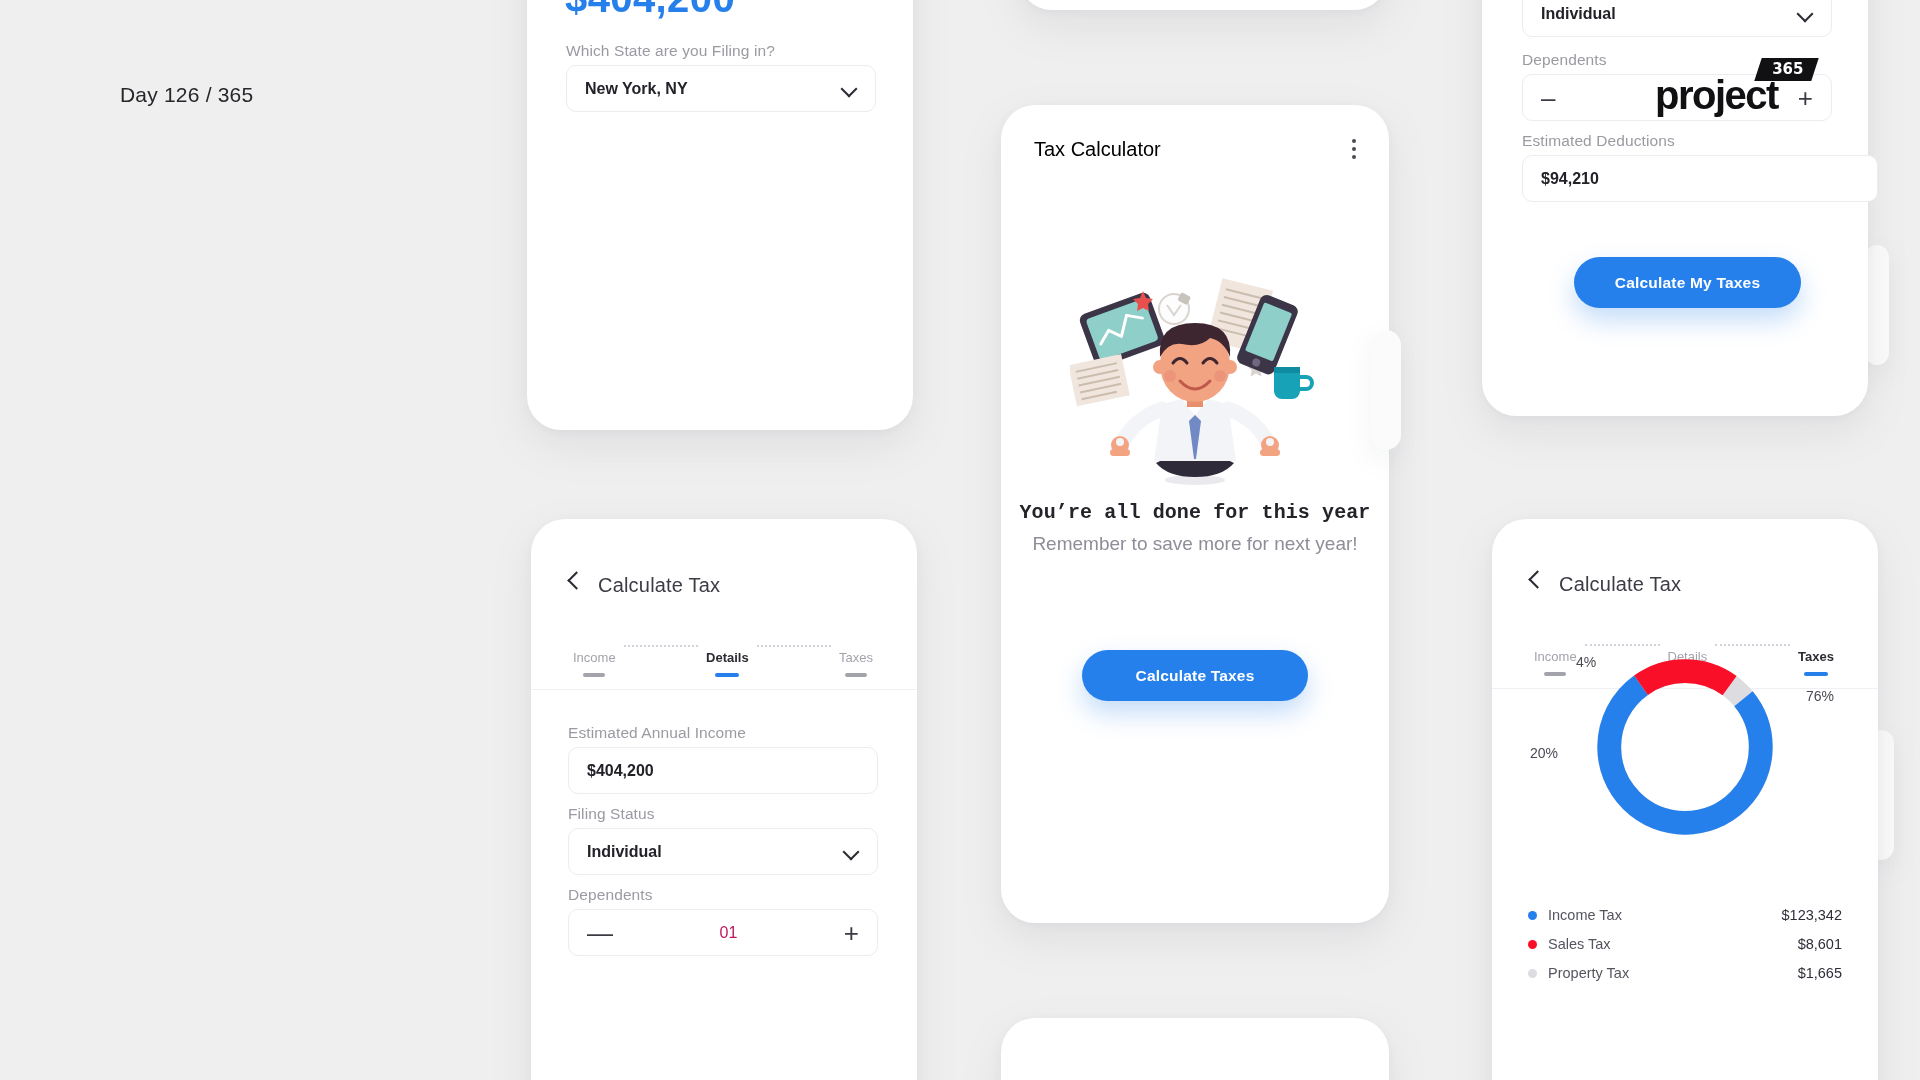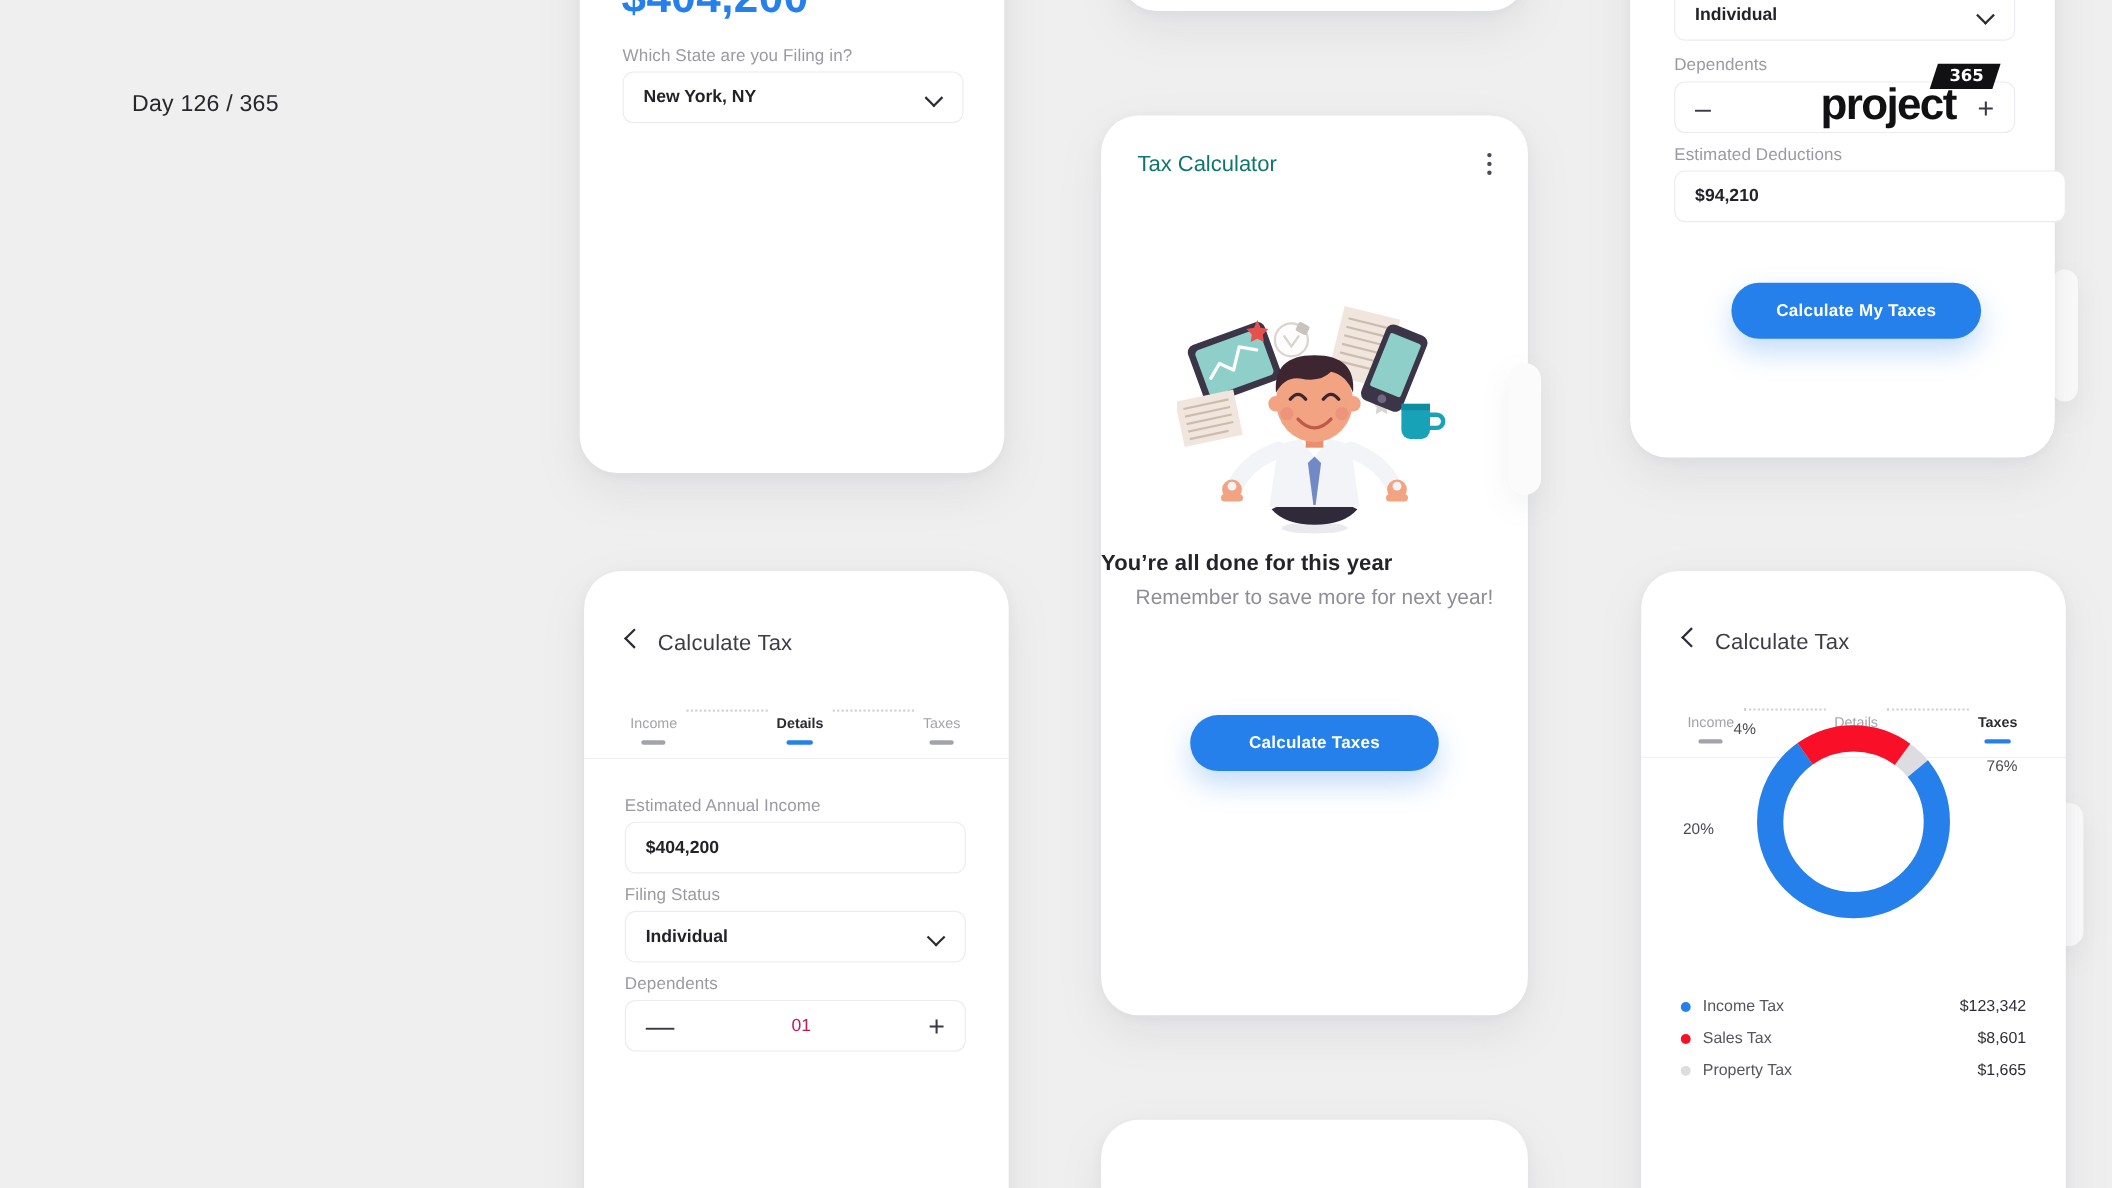--- a/index.html
+++ b/index.html
@@ -121,27 +121,27 @@
   
   .stepper {
     border: 1px solid #ececf0; border-radius: 10px; height: 47px;
     display: flex; align-items: center; justify-content: space-between;
     padding: 0 18px;
   }
   .stepper .sign { font-size: 26px; color: #3a3a44; line-height: 1; font-weight: 400; cursor:pointer; }
   .stepper .val { font-size: 16px; color: #be185d; font-weight: 400; }
 
   
-  .c-title { position: absolute; left: 33px; top: 33px; font-size: 20px; color: #0f766e; }
+  .c-title { position: absolute; left: 33px; top: 33px; font-size: 20px; color: #000000; }
   .kebab { position: absolute; right: 33px; top: 34px; width: 4px; }
   .kebab i { display:block; width:4px; height:4px; border-radius:50%; background:#4b4b57; margin-bottom:4px; }
   .illus { position: absolute; left: 50%; transform: translateX(-50%); top: 170px; }
   .c-head {
-    position: absolute; left: 0; right: 0; top: 396px; 
-    font-size: 20px; font-weight: 700; color: #232329; letter-spacing: .1px;
+    position: absolute; left: 0; right: 0; top: 396px; text-align: center;
+    font-size: 20px; font-weight: 700; color: #232329; letter-spacing: .1px; font-family: Liberation Mono, monospace;
   }
   .c-sub {
     position: absolute; left: 0; right: 0; top: 428px; text-align: center;
     font-size: 19px; color: #8e8e98;
   }
   .c-btn { position: absolute; left: 81px; top: 545px; width: 226px; }
 
   
   .f-select { position: absolute; left: 40px; top: 290px; width: 310px; }
   .f-dep-label { position: absolute; left: 40px; top: 351px; }

